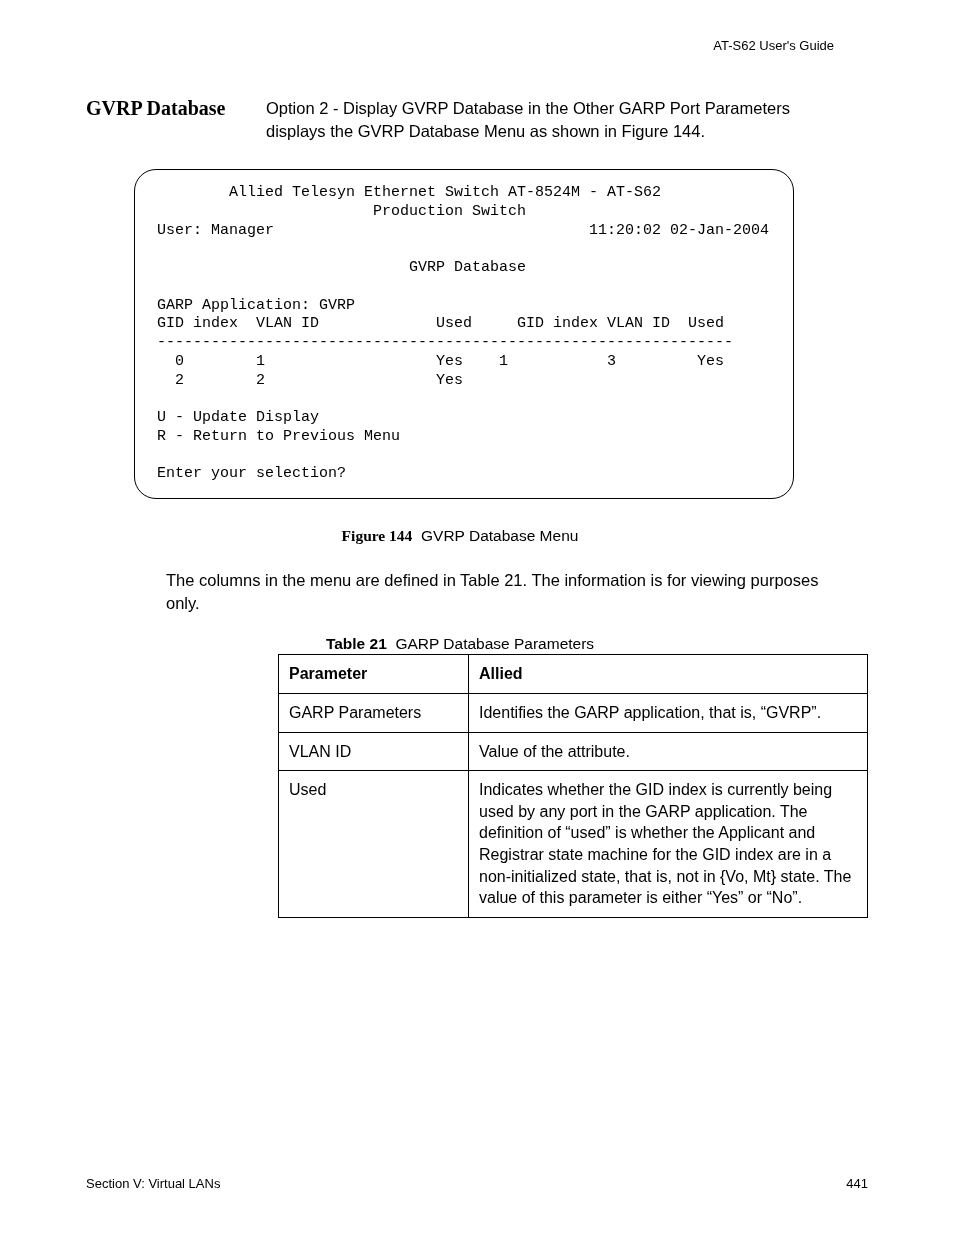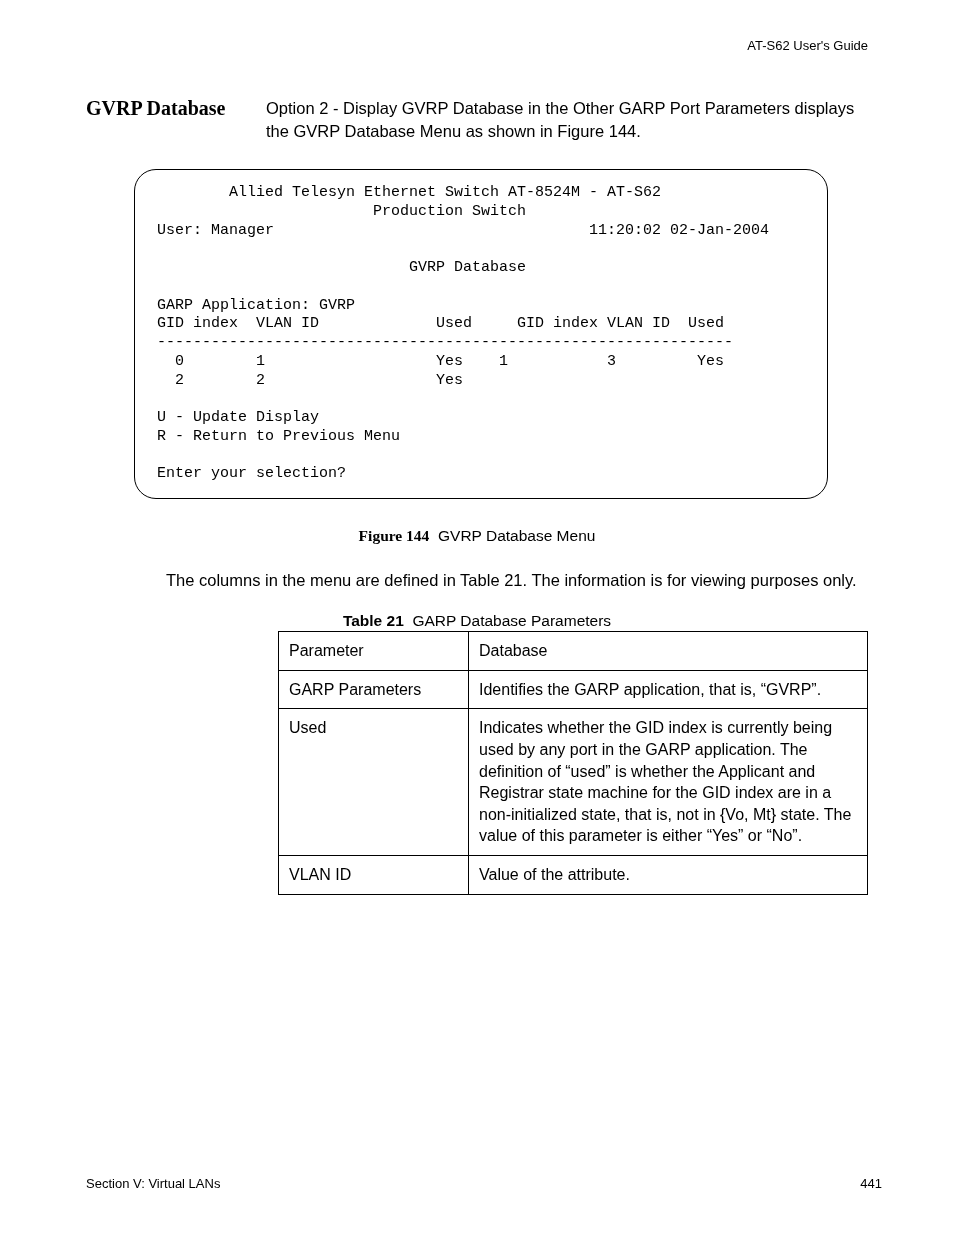--- a/index.html
+++ b/index.html
@@ -9,21 +9,21 @@
     }
     body {
       font-family: Georgia, 'Times New Roman', serif;
       background: #ffffff;
       width: 954px;
       height: 1235px;
       position: relative;
       color: #000;
     }
     .page {
-      padding: 38px 86px 0 86px;
+      padding: 38px 120px 0 86px;
     }
     .header-right {
       text-align: right;
       font-size: 13px;
       font-family: Arial, Helvetica, sans-serif;
       margin-bottom: 44px;
     }
     .section-row {
       display: flex;
       align-items: flex-start;
@@ -87,31 +87,31 @@
     }
     .param-table th,
     .param-table td {
       border: 1px solid #000;
       padding: 8px 10px;
       text-align: left;
       vertical-align: top;
       line-height: 1.35;
     }
     .param-table th {
-      font-weight: normal;
+      font-weight: bold;
     }
     .param-table th:first-child,
     .param-table td:first-child {
       width: 190px;
     }
     .footer {
       position: absolute;
       bottom: 44px;
       left: 86px;
-      right: 72px;
+      right: 86px;
       display: flex;
       justify-content: space-between;
       font-family: Arial, Helvetica, sans-serif;
       font-size: 13px;
     }
   </style>
 </head>
 <body>
 
 <div class="page">
@@ -147,35 +147,35 @@
   <div class="post-figure-text">The columns in the menu are defined in Table 21. The information is for viewing purposes only.</div>
 
   <div class="table-caption">
     <span class="bold">Table 21</span>&nbsp;&nbsp;<span>GARP Database Parameters</span>
   </div>
 
   <table class="param-table">
     <thead>
       <tr>
         <th>Parameter</th>
-        <th>Database</th>
+        <th>Allied</th>
       </tr>
     </thead>
     <tbody id="table-body">
         <tr>
           <td>GARP Parameters</td>
           <td>Identifies the GARP application, that is, “GVRP”.</td>
         </tr>
         <tr>
+          <td>VLAN ID</td>
+          <td>Value of the attribute.</td>
+        </tr>
+        <tr>
           <td>Used</td>
           <td>Indicates whether the GID index is currently being used by any port in the GARP application. The definition of “used” is whether the Applicant and Registrar state machine for the GID index are in a non-initialized state, that is, not in {Vo, Mt} state. The value of this parameter is either “Yes” or “No”.</td>
-        </tr>
-        <tr>
-          <td>VLAN ID</td>
-          <td>Value of the attribute.</td>
         </tr>
       </tbody>
   </table>
 
 </div>
 
 <div class="footer">
   <span>Section V: Virtual LANs</span>
   <span>441</span>
 </div>

